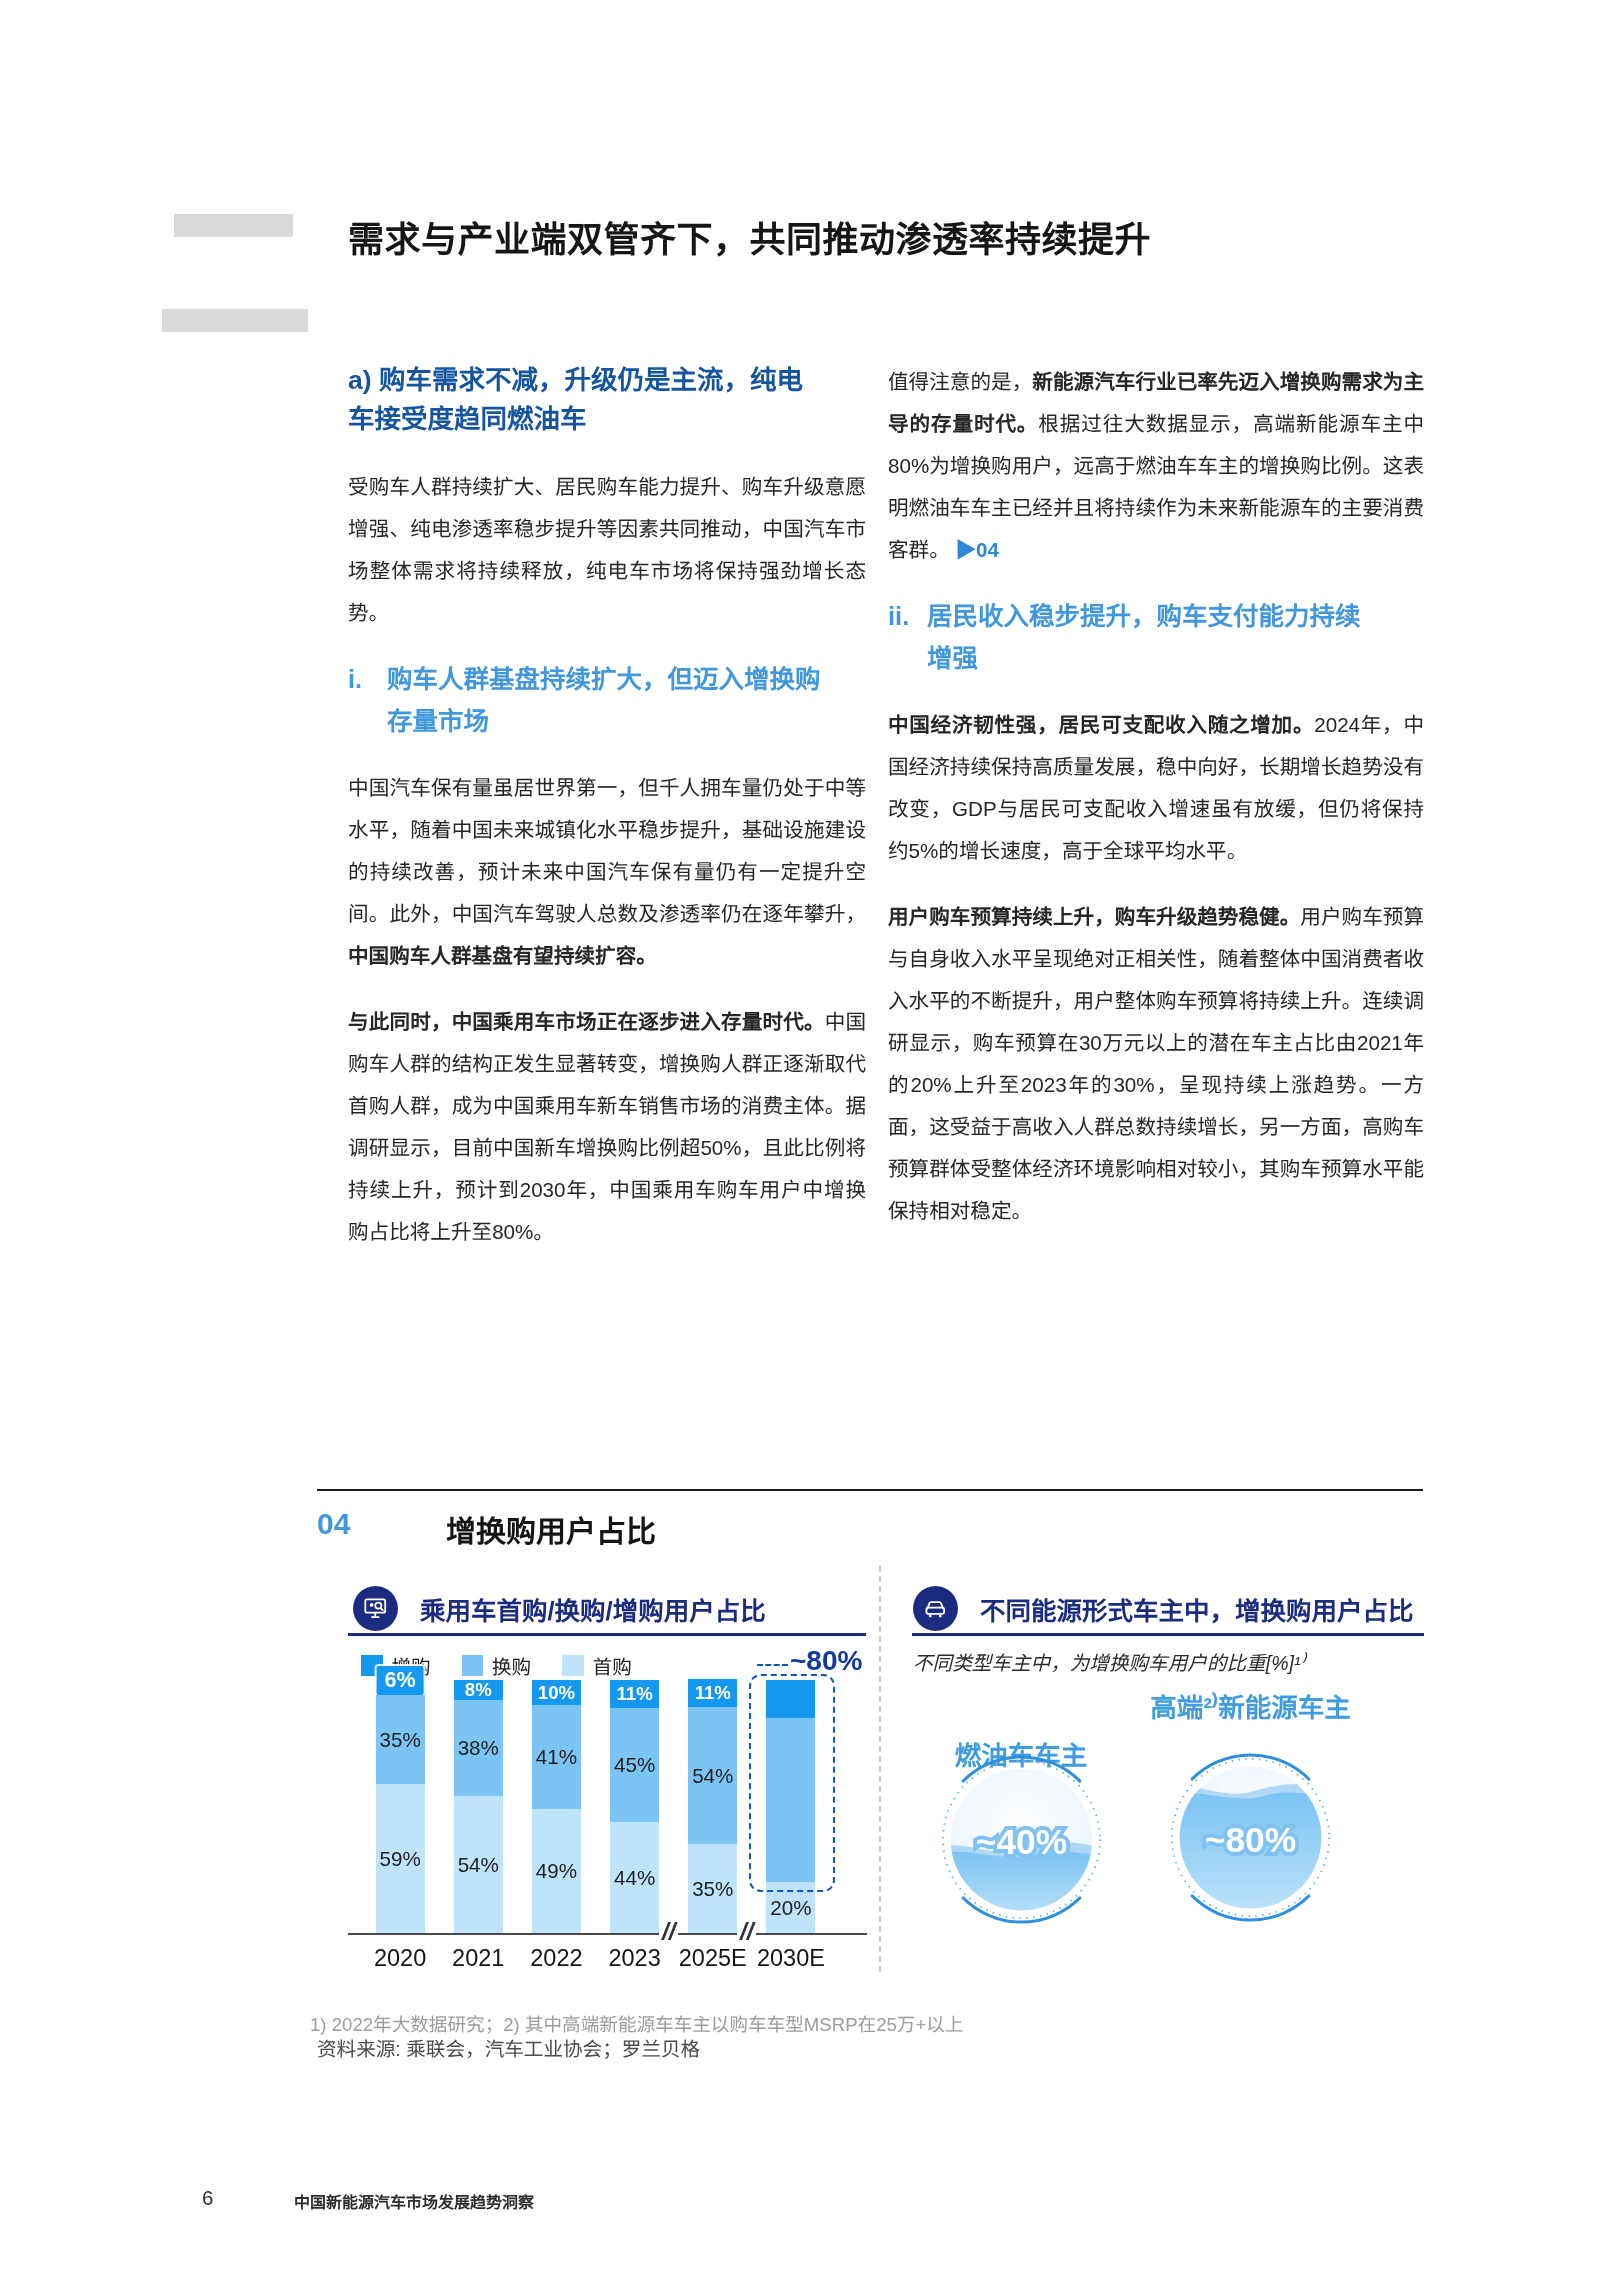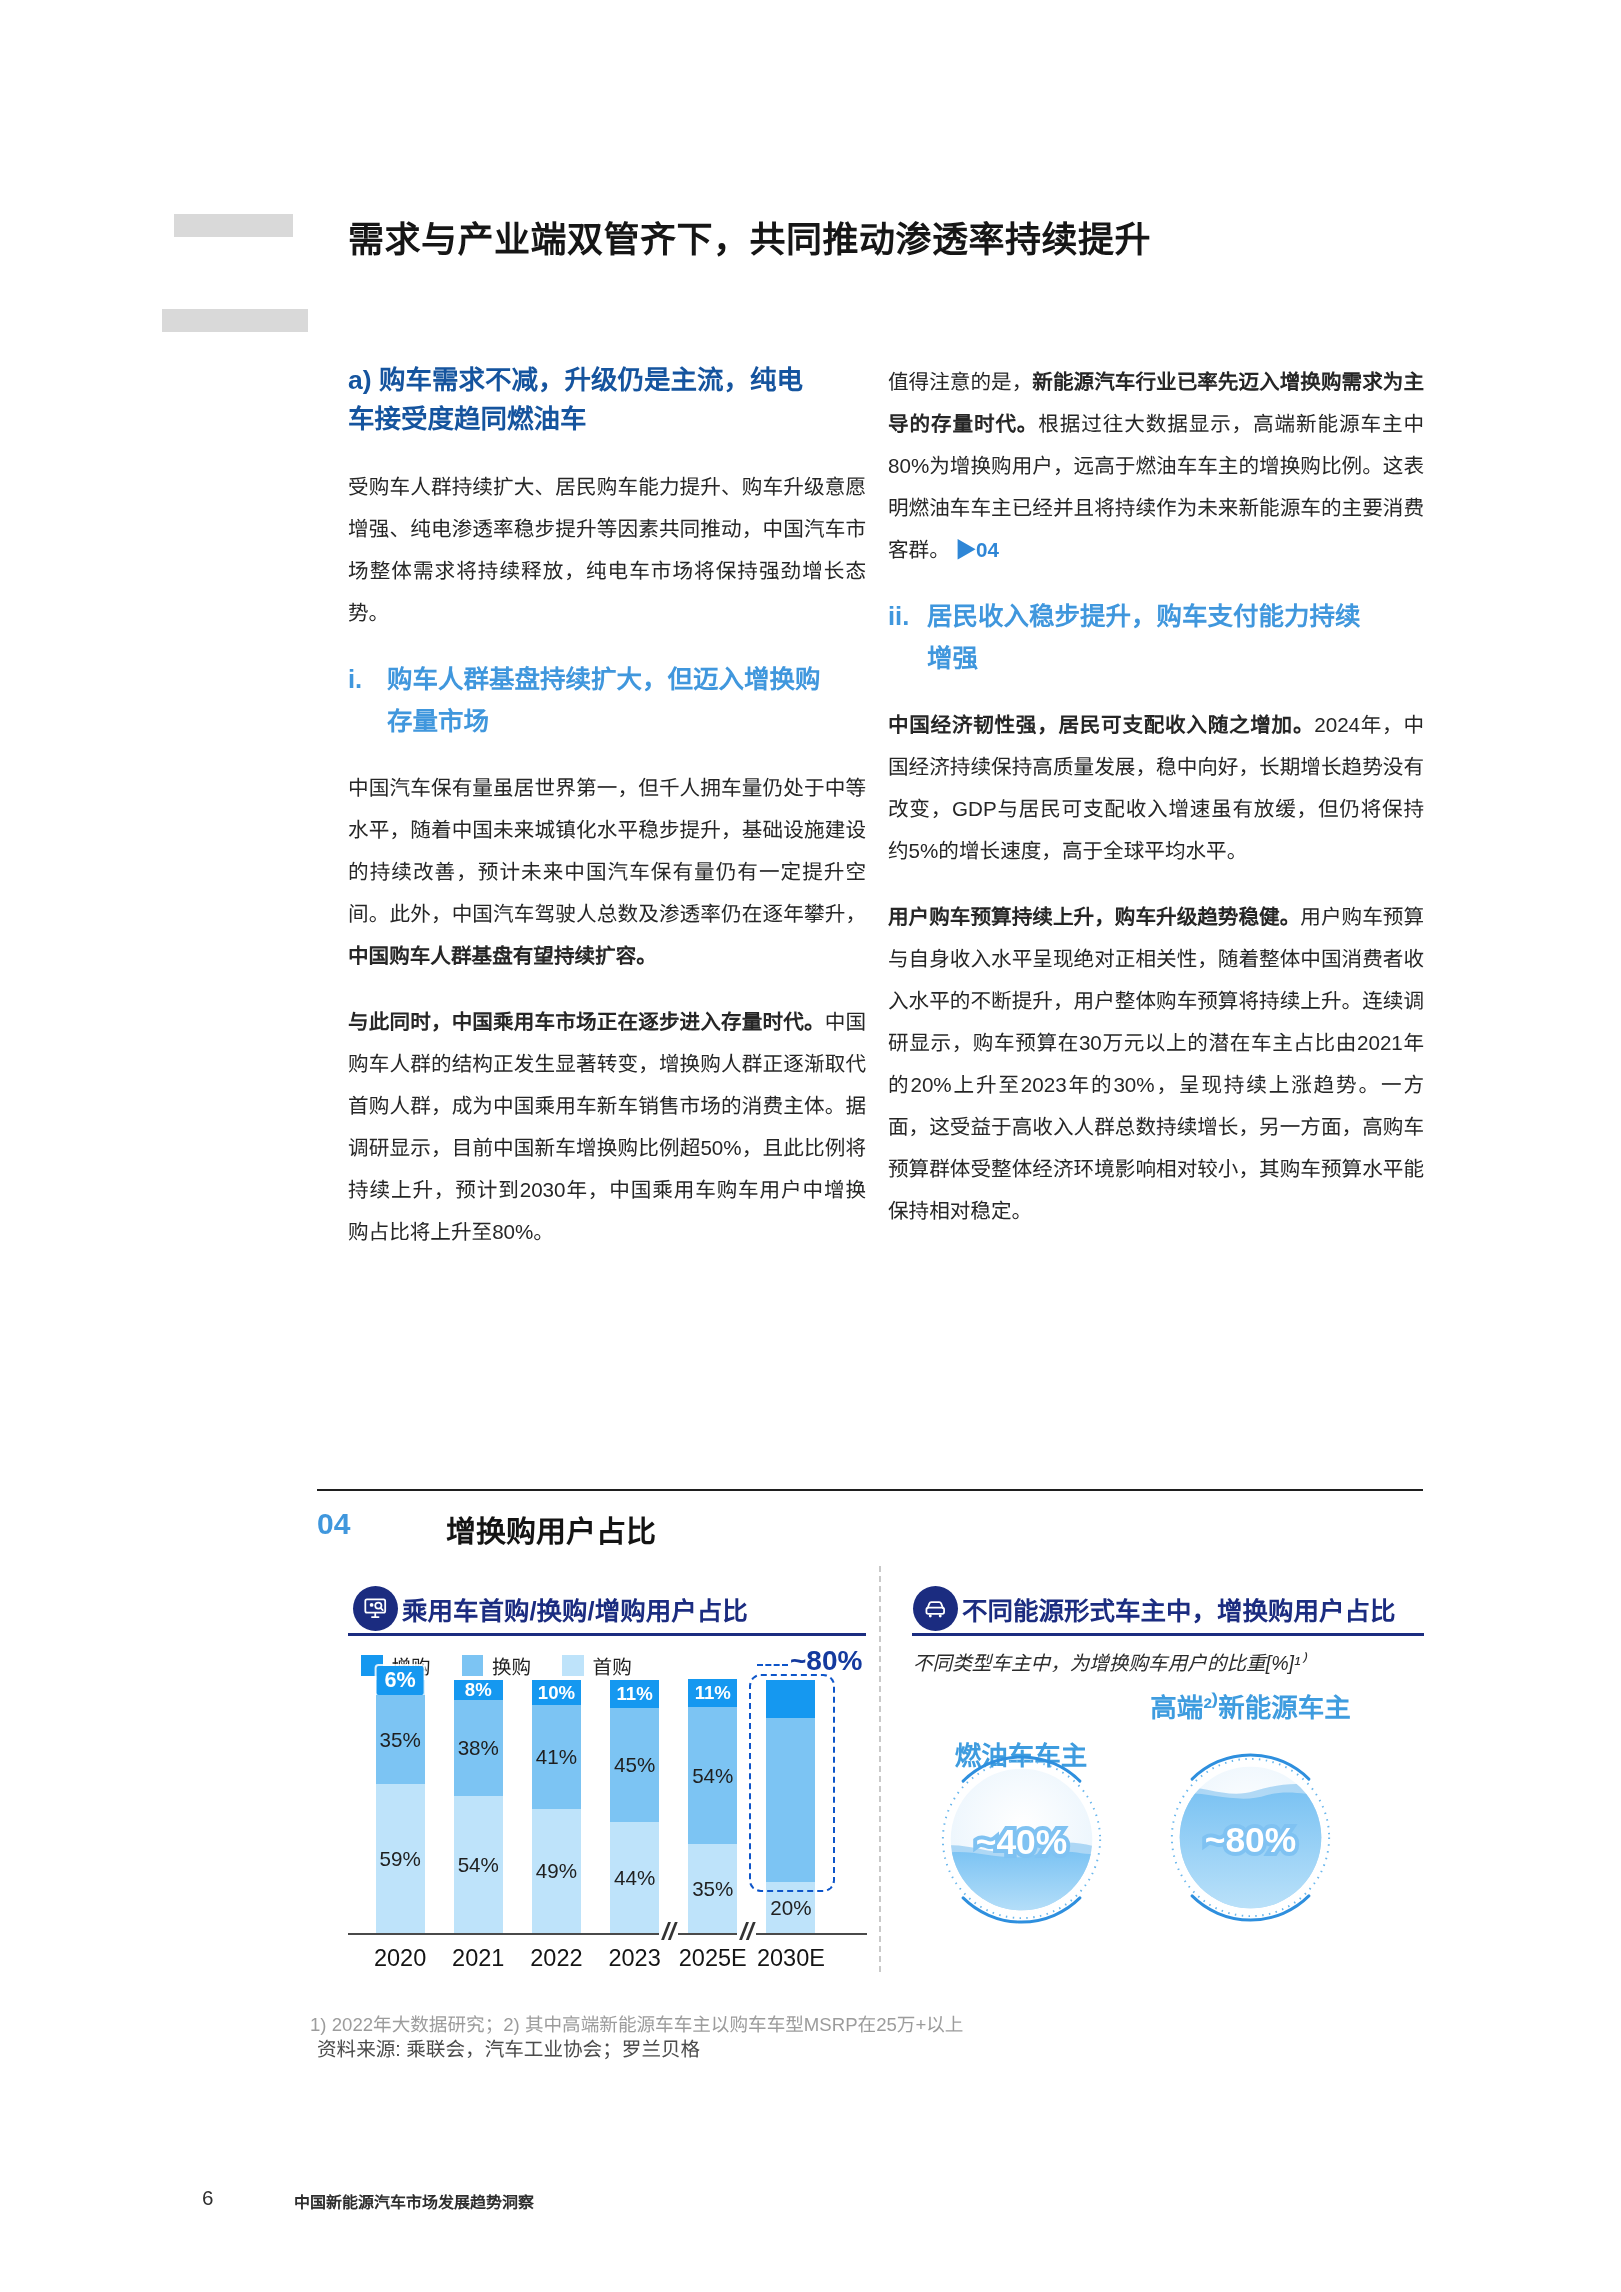--- a/index.html
+++ b/index.html
@@ -24,21 +24,21 @@
   .h4s{display:flex;font-size:25.5px;line-height:42px;font-weight:bold;color:#4097DD;margin:5.9px 0 25.5px;}
   .h4s .pre{flex:none;width:39px;}
   .h4s .txt{flex:1;white-space:pre-line;}
   .xref{color:#2E86D6;font-weight:bold;cursor:pointer;}
 
   
   .rule-top{position:absolute;left:317px;top:1489px;width:1106px;height:2px;background:#1f1f1f;}
   .ex-num{position:absolute;left:317px;top:1507px;font-size:30px;font-weight:bold;color:#4097DD;}
   .ex-title{position:absolute;left:446px;top:1507px;font-size:30px;font-weight:bold;color:#141414;}
 
-  .panel-head{position:absolute;display:flex;align-items:center;gap:4px;height:49px;}
+  .panel-head{position:absolute;display:flex;align-items:center;gap:22px;height:49px;}
   .panel-head.ph1{left:353px;top:1584px;}
   .panel-head.ph2{left:913px;top:1584px;}
   .badge{width:45px;height:45px;border-radius:50%;background:#1B2C80;flex:none;
          display:flex;align-items:center;justify-content:center;}
   .panel-title{font-size:25.5px;font-weight:bold;color:#1B2C80;white-space:nowrap;}
   .panel-underline{position:absolute;height:2.9px;background:#1B2C80;}
   .pu1{left:348px;top:1633px;width:518px;}
   .pu2{left:912px;top:1633px;width:512px;}
   .panel-sub{position:absolute;left:913px;top:1647px;font-size:19.6px;font-style:italic;color:#2b2b2b;}
 

